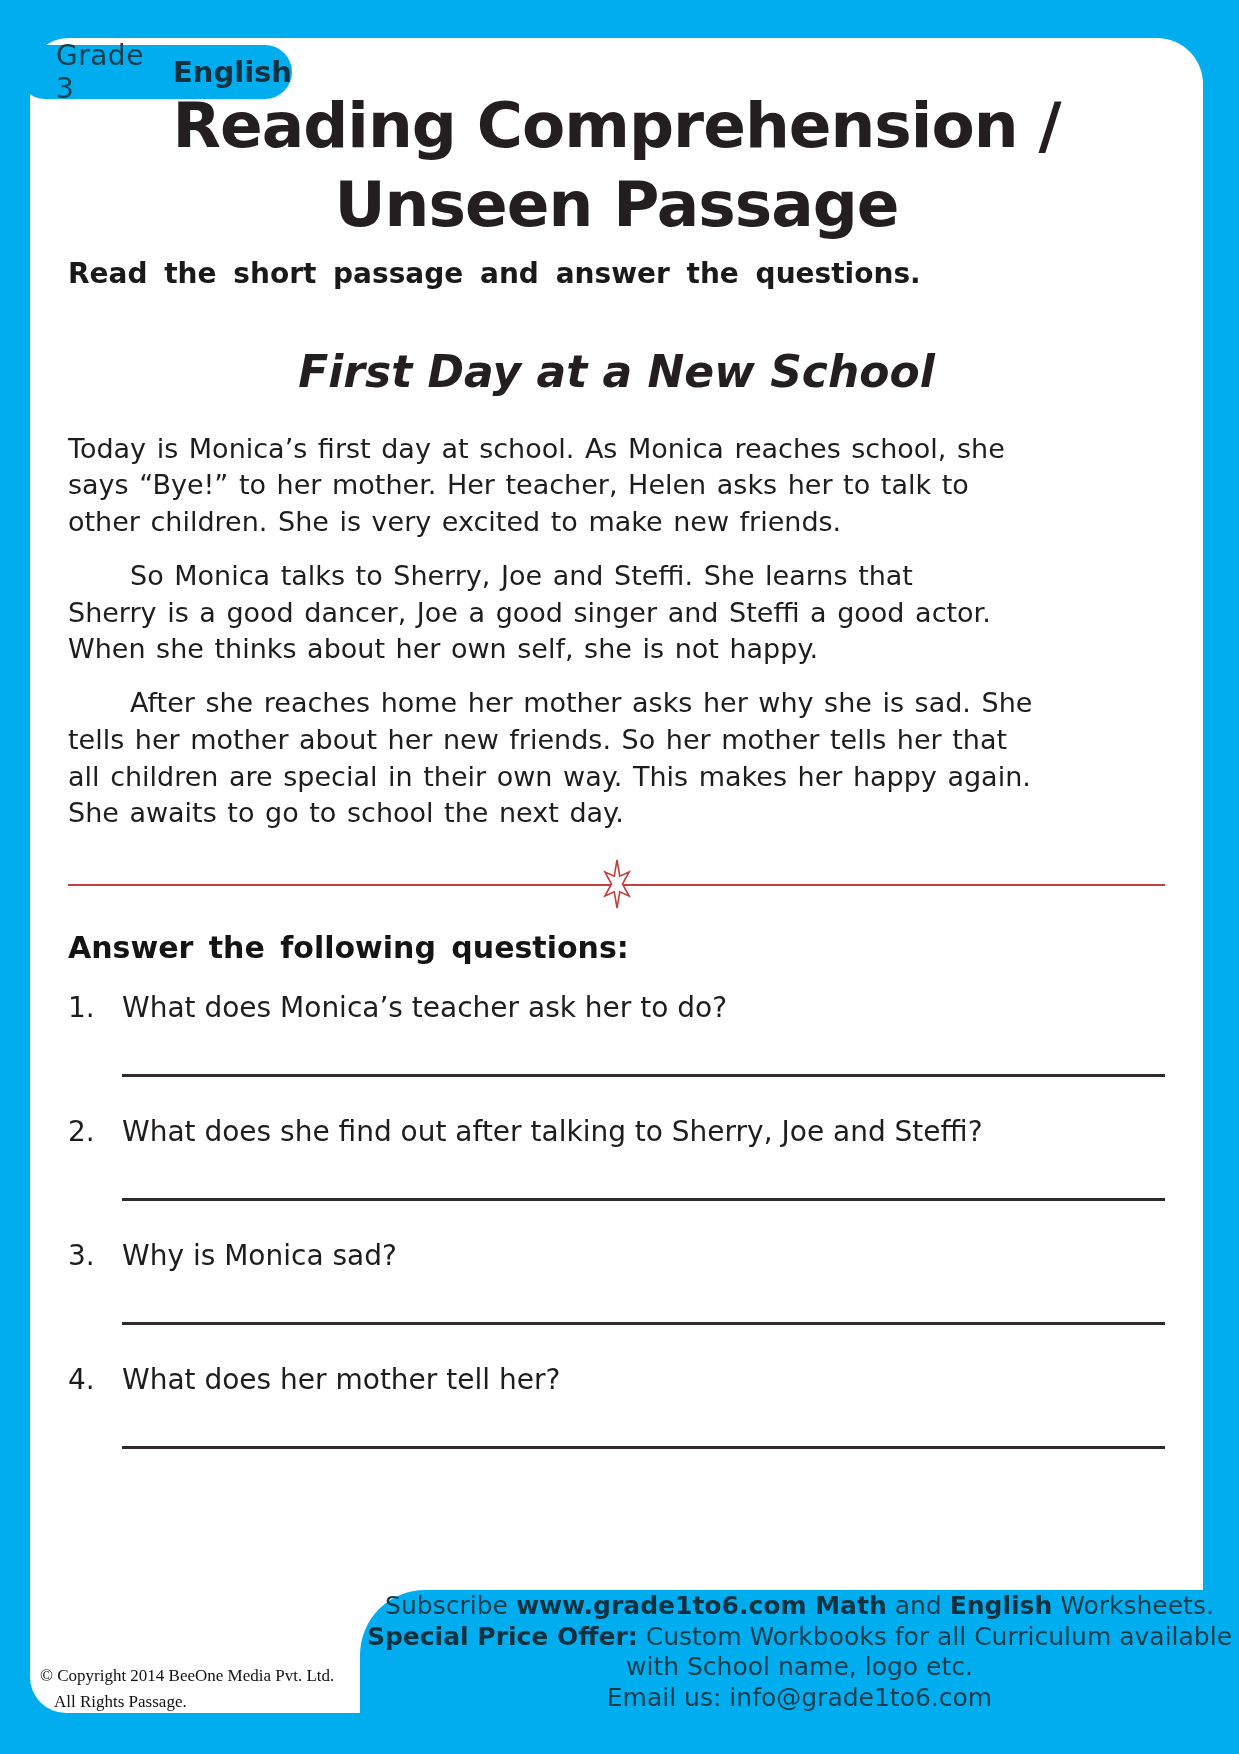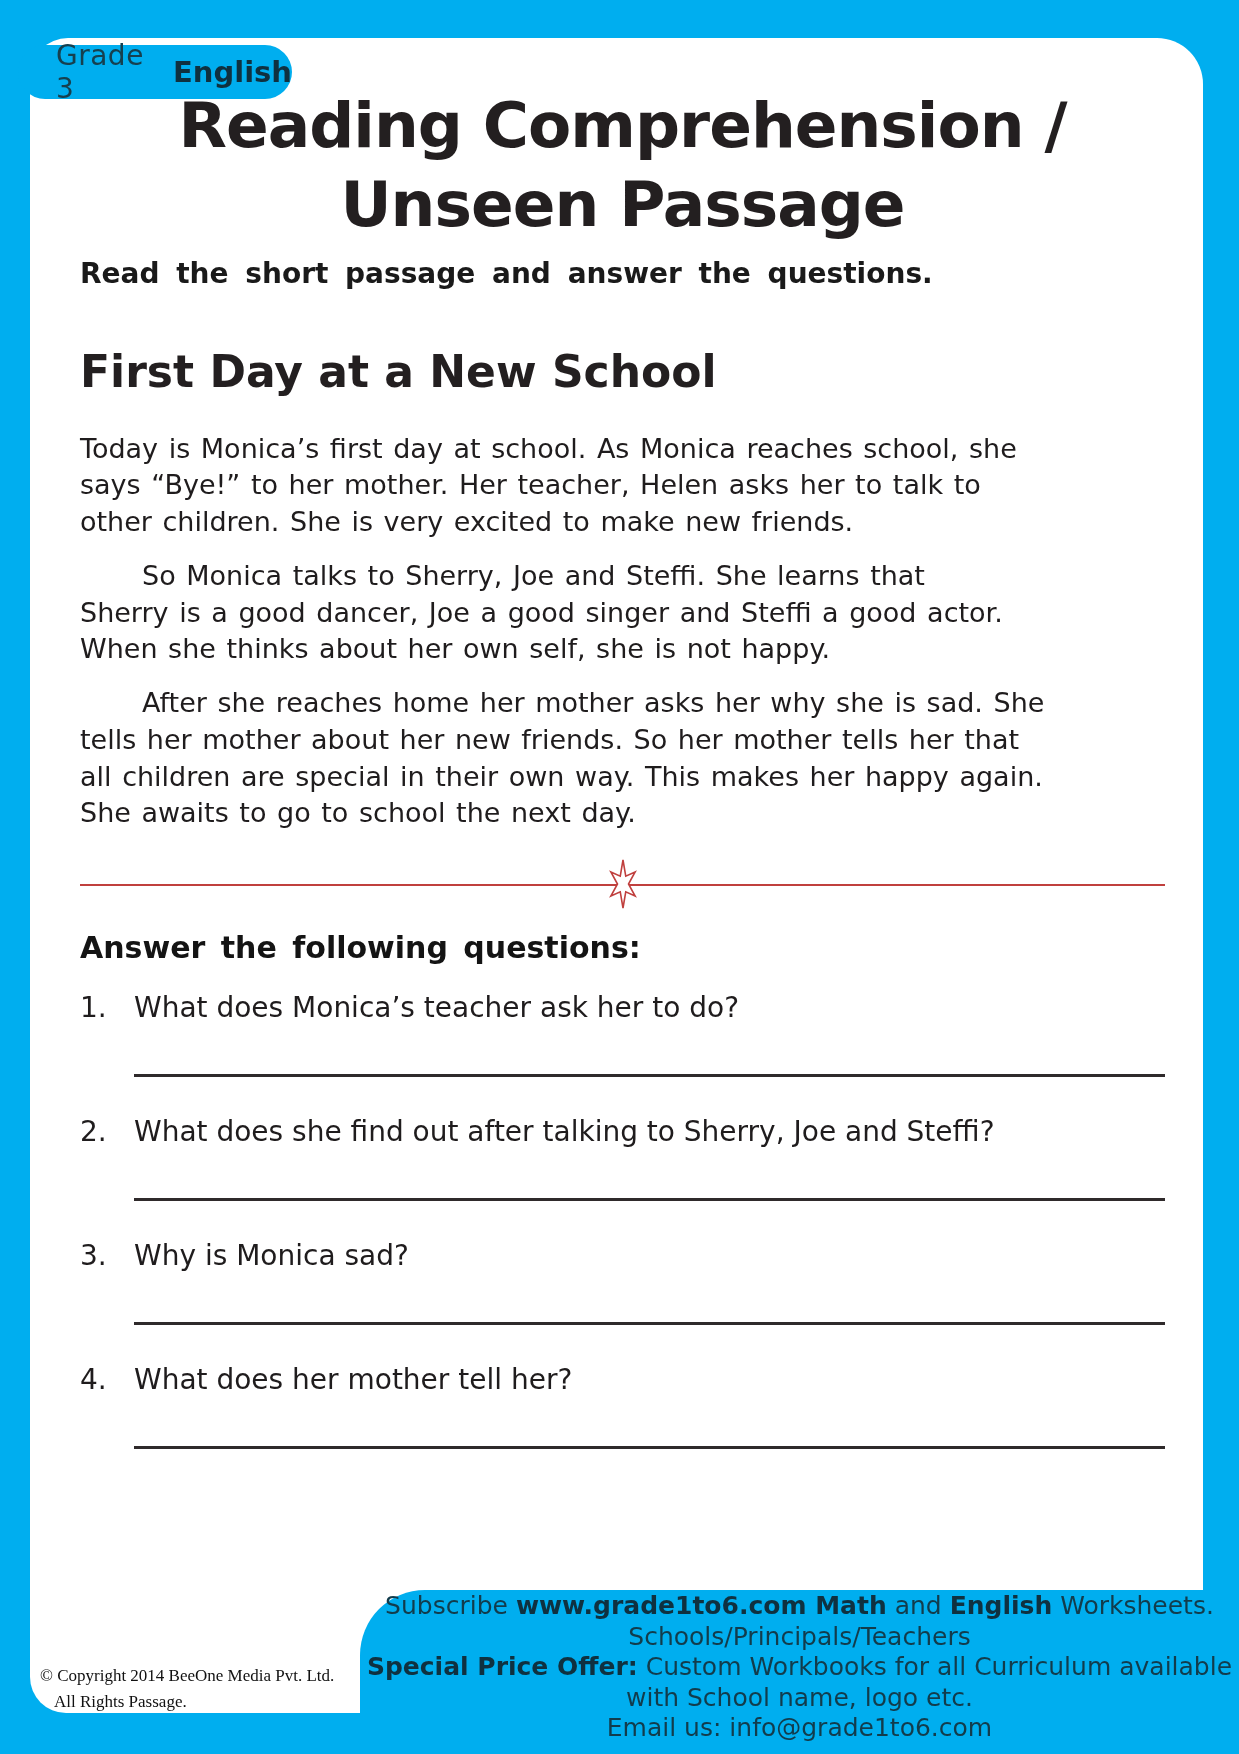--- a/index.html
+++ b/index.html
@@ -28,41 +28,41 @@
     display:flex; align-items:center;
     padding-left:38px; box-sizing:border-box;
     z-index:3;
   }
   .badge .grade{font-size:28px;color:#16404F;letter-spacing:.5px;}
   .badge .subject{font-size:29px;font-weight:bold;color:#0F3140;margin-left:26px;}
   .content{
     position:absolute;
     left:68px; right:74px; top:38px;
     z-index:2;
-    margin-left:12px;
   }
   .main-title{
     margin-top:48px;
     text-align:center;
     font-size:63px; font-weight:bold;
     line-height:1.26;
     color:#231F20;
     letter-spacing:-1px;
   }
   .instruction{
     margin-top:12px;
     font-size:28px; font-weight:bold; 
     word-spacing:7px;
     color:#1a1a1a;
   }
   .passage-title{
     margin-top:56px;
-    text-align:left;
+    text-align:center;
     font-size:44px; font-weight:bold;
     color:#231F20;
+    font-style:italic;
   }
   .passage{margin-top:34px;}
   .para{
     margin:0 0 17px 0;
     font-size:27px;
     line-height:1.36;
     white-space:pre-line;
     word-spacing:2px;
     color:#1f1c1d;
   }
@@ -194,19 +194,18 @@
 
 <div class="copyright">
   <div class="l1">© Copyright 2014 BeeOne Media Pvt. Ltd.</div>
   <div class="l2">All Rights Passage.</div>
 </div>
 
 <div class="footer-panel">
   <div>
     <span>Subscribe </span><b>www.grade1to6.com Math</b><span> and </span><b>English</b><span> Worksheets.</span>
   </div>
-  <div>Schools/Principals/Teachers</div>
   <div>
     <b>Special Price Offer:</b><span> Custom Workbooks for all Curriculum available</span>
   </div>
   <div>with School name, logo etc.</div>
   <div>Email us: info@grade1to6.com</div>
 </div>
 
 </body></html>

